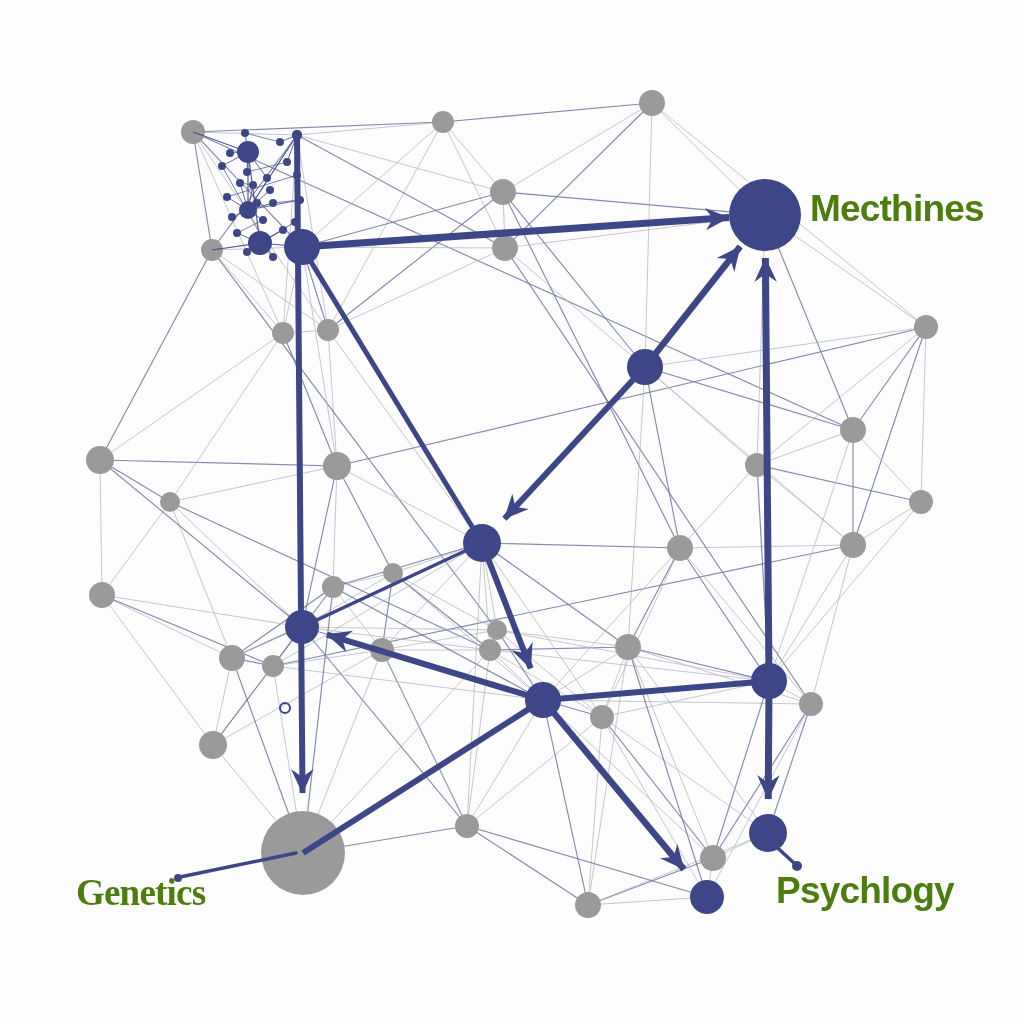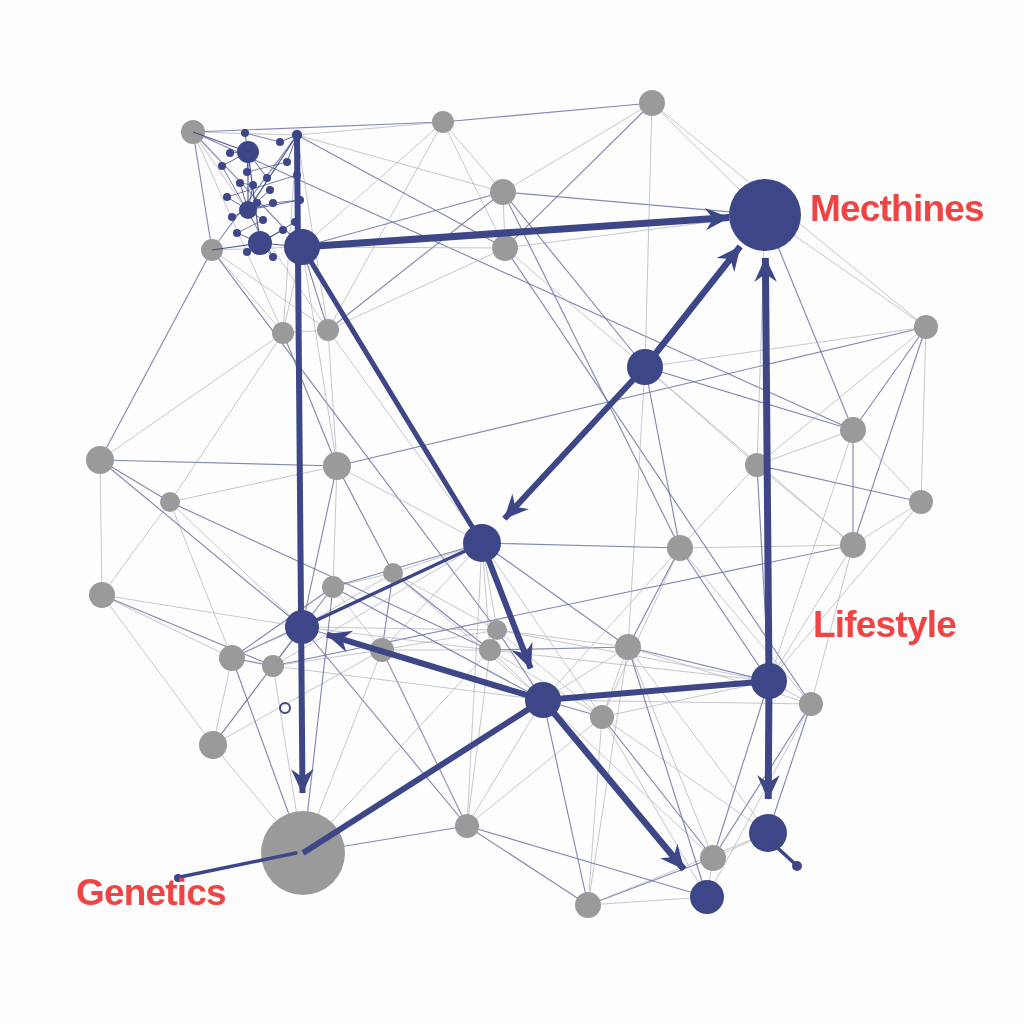--- a/index.html
+++ b/index.html
@@ -9,21 +9,21 @@
     background:#fdfdfe;
     overflow:hidden;
     font-family:"Liberation Sans", sans-serif;
   }
   svg{position:absolute;left:0;top:0;}
   .lbl{
     position:absolute;
     font-weight:700;
     font-size:37px;
     letter-spacing:-0.8px;
-    color:#ef4444;
+    color:#4d7c0f;
     white-space:nowrap;
     line-height:1;
   }
 </style>
 </head>
 <body>
 
 <div class="stage">
   <svg id="net" width="1024" height="1024" viewBox="0 0 1024 1024">
       <defs>
@@ -346,15 +346,15 @@
       </g>
       <g>
         <line x1="180" y1="877" x2="296" y2="853" stroke="#3d4787" stroke-width="3.5" stroke-linecap="round"></line>
         <circle cx="178" cy="878" r="4" fill="#3d4787"></circle>
         <line x1="770" y1="841" x2="794" y2="863" stroke="#3d4787" stroke-width="3.5" stroke-linecap="round"></line>
         <circle cx="797" cy="866" r="5" fill="#3d4787"></circle>
         <circle cx="285" cy="708" r="5" fill="none" stroke="#3d4787" stroke-width="2"></circle>
       </g>
     </svg>
   <div class="lbl" style="left: 810px; top: 190px;">Mecthines</div>
-  <div class="lbl" style="left: 813px; top: 606px;">Lifestyle</div>
-  <div class="lbl" style="left: 76px; top: 874px;">Genetics</div>
+  <div class="lbl" style="left: 76px; top: 874px; font-family: Liberation Serif, serif;">Genetics</div>
+  <div class="lbl" style="left: 776px; top: 872px;">Psychlogy</div>
 </div>
 
 </body></html>

